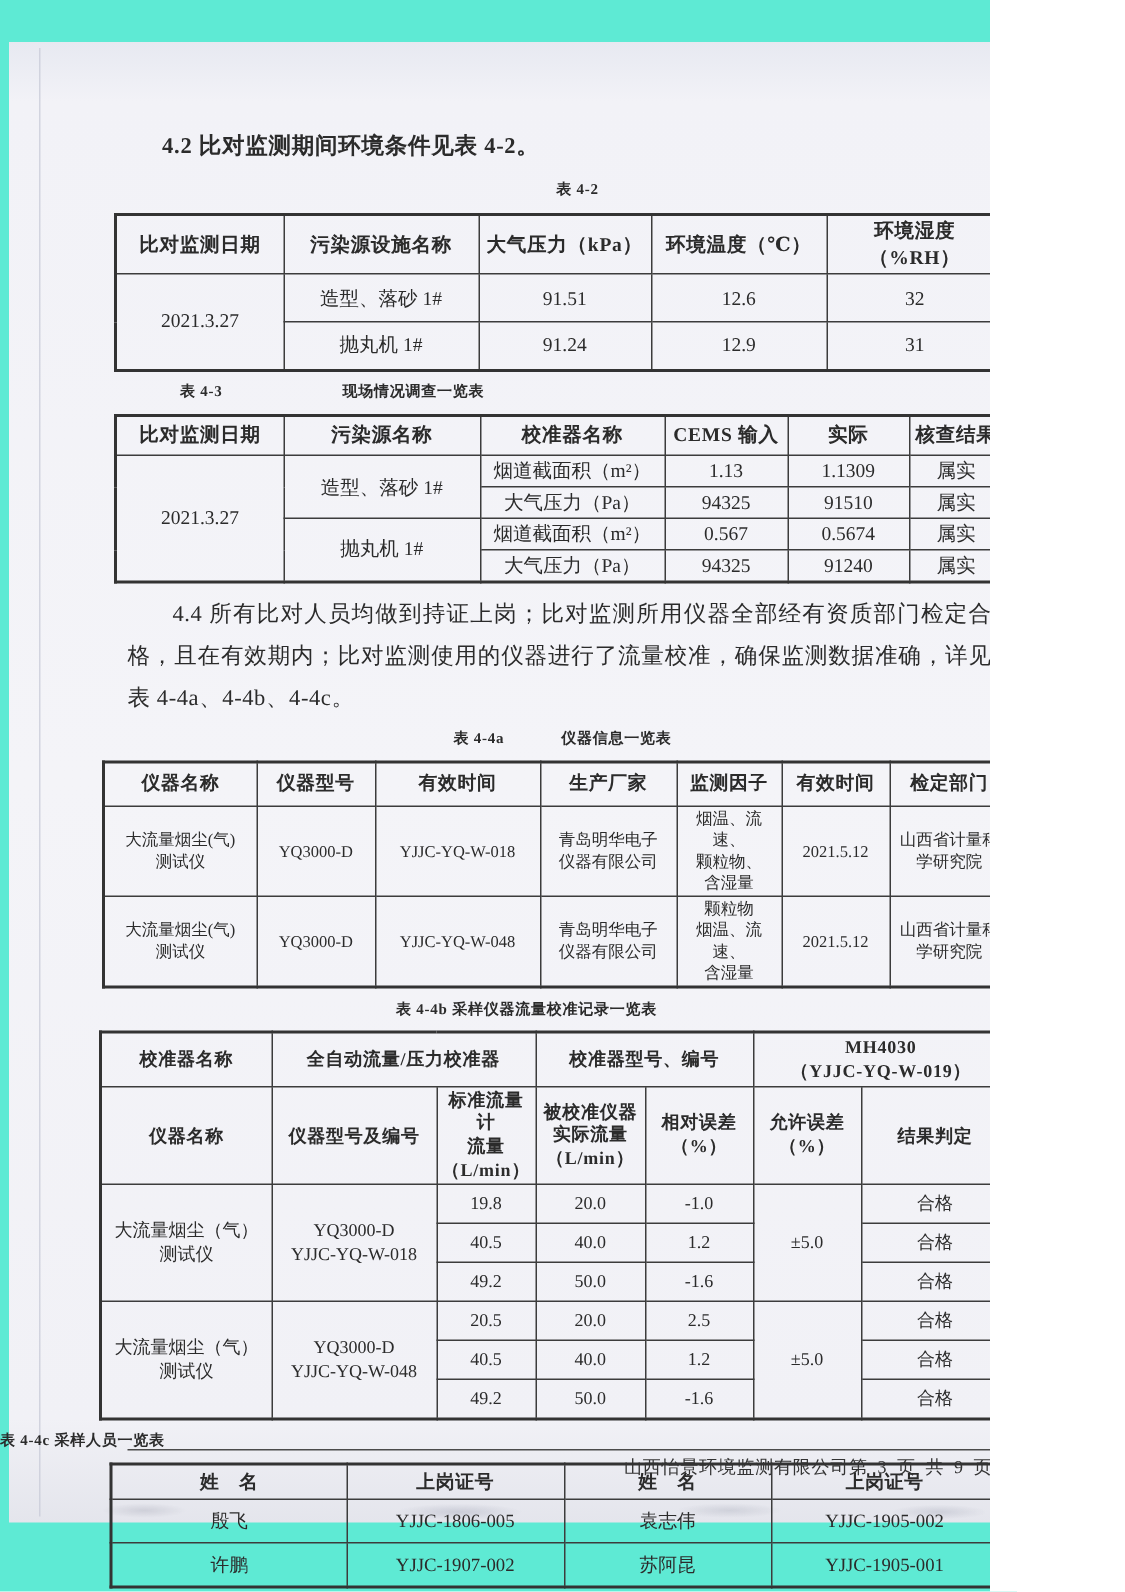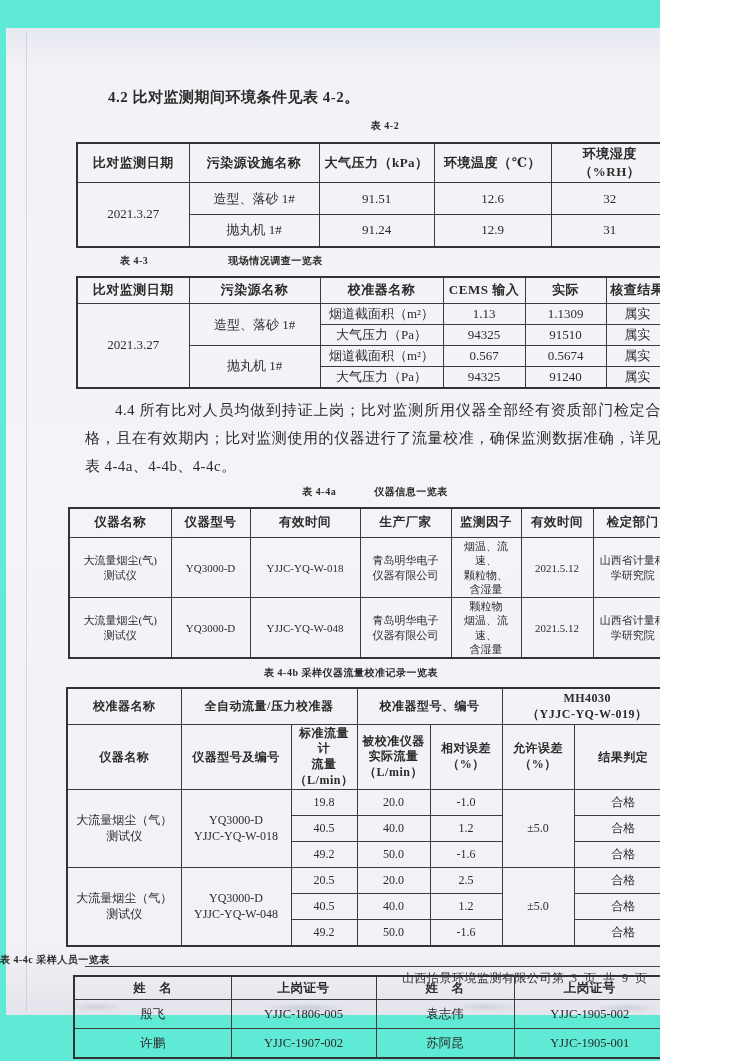--- a/index.html
+++ b/index.html
@@ -50,21 +50,21 @@
   .t44b tr.hd1{height:36px;} .t44b tr.hd2{height:45px;} .t44b tr.dr{height:26px;}
   .t44c{margin:8px 0 0 73px;width:592px;font-size:12.5px;}
   .t44c tr.hd{height:24px;} .t44c tr.dr{height:29px;}
 
   .para{font-size:15px;line-height:28px;letter-spacing:.4px;text-indent:2em;
         width:576px;margin:7px 0 0 85px;text-align:justify;}
 
   .footer{position:absolute;left:85px;top:966px;width:580px;border-top:1.5px solid #4a4a4a;
           display:flex;justify-content:flex-end;font-size:12px;padding-top:3px;
           letter-spacing:.5px;color:#333;}
-  .footer .pageno{letter-spacing:2px;margin-right:16px;}
+  .footer .pageno{letter-spacing:2px;margin-right:2px;}
 
   .stamp{position:absolute;color:#b5444b;font-weight:bold;line-height:1;}
   .st0{left:716px;top:433px;font-size:7px;}
   .st1{left:712px;top:443px;font-size:10px;}
   .st2{left:712px;top:455px;font-size:10px;}
   .st3{left:702px;top:486px;font-size:32px;transform:rotate(8deg);}
   .st4{left:709px;top:528px;font-size:12px;}
   .st5{left:714px;top:560px;font-size:8px;}
 </style>
 </head>

